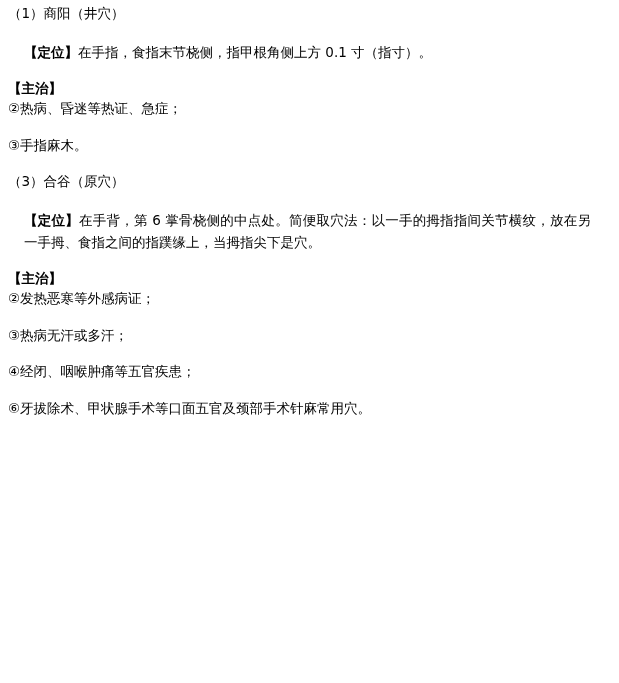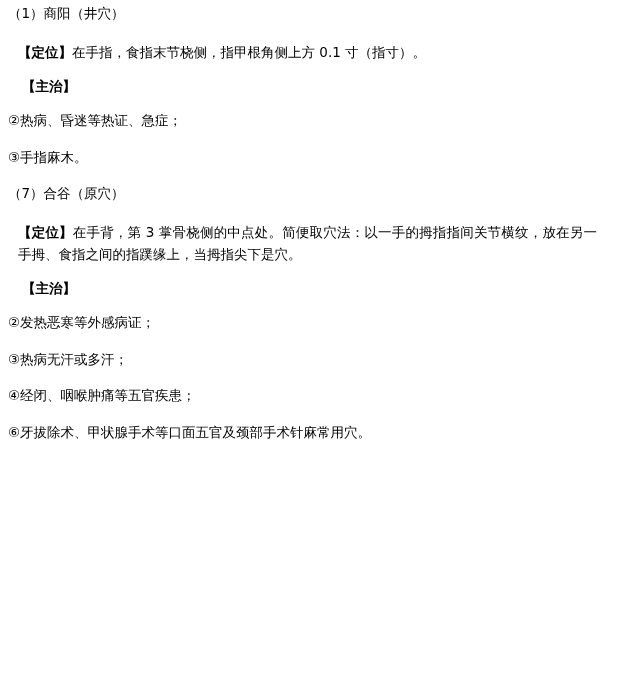--- a/index.html
+++ b/index.html
@@ -21,27 +21,27 @@
     padding: 4px 12px 12px 8px;
     position: relative;
   }
   .block {
     margin-bottom: 17px;
   }
   .heading {
     font-weight: bold;
     font-size: 13.5px;
     line-height: 1.45;
-    margin: 14px;
+    margin: 0;
     padding: 0;
   }
   .para {
     font-size: 13.5px;
     line-height: 1.62;
-    margin: 10px;
+    margin: 16px;
     padding: 0;
     text-align: justify;
     text-justify: inter-ideograph;
   }
   .para .lead {
     font-weight: bold;
   }
   .item {
     font-size: 13.5px;
     line-height: 1.45;
@@ -70,23 +70,23 @@
 
     <div class="heading block">【主治】</div>
 
     <div class="item">②热病、昏迷等热证、急症；</div>
     <div class="item">③手指麻木。</div>
   </div>
 
   <div class="gap-md"></div>
 
   <div>
-    <div class="title-line">（7）合谷（原穴）</div>
+    <div class="title-line">（3）合谷（原穴）</div>
 
-    <div class="para block"><span class="lead">【定位】</span><span>在手背，第 3 掌骨桡侧的中点处。简便取穴法：以一手的拇指指间关节横纹，放在另一手拇、食指之间的指蹼缘上，当拇指尖下是穴。</span></div>
+    <div class="para block"><span class="lead">【定位】</span><span>在手背，第 6 掌骨桡侧的中点处。简便取穴法：以一手的拇指指间关节横纹，放在另一手拇、食指之间的指蹼缘上，当拇指尖下是穴。</span></div>
 
     <div class="heading block">【主治】</div>
 
     <div class="item">②发热恶寒等外感病证；</div>
     <div class="item">③热病无汗或多汗；</div>
     <div class="item">④经闭、咽喉肿痛等五官疾患；</div>
     <div class="item">⑥牙拔除术、甲状腺手术等口面五官及颈部手术针麻常用穴。</div>
   </div>
 
 </div>

